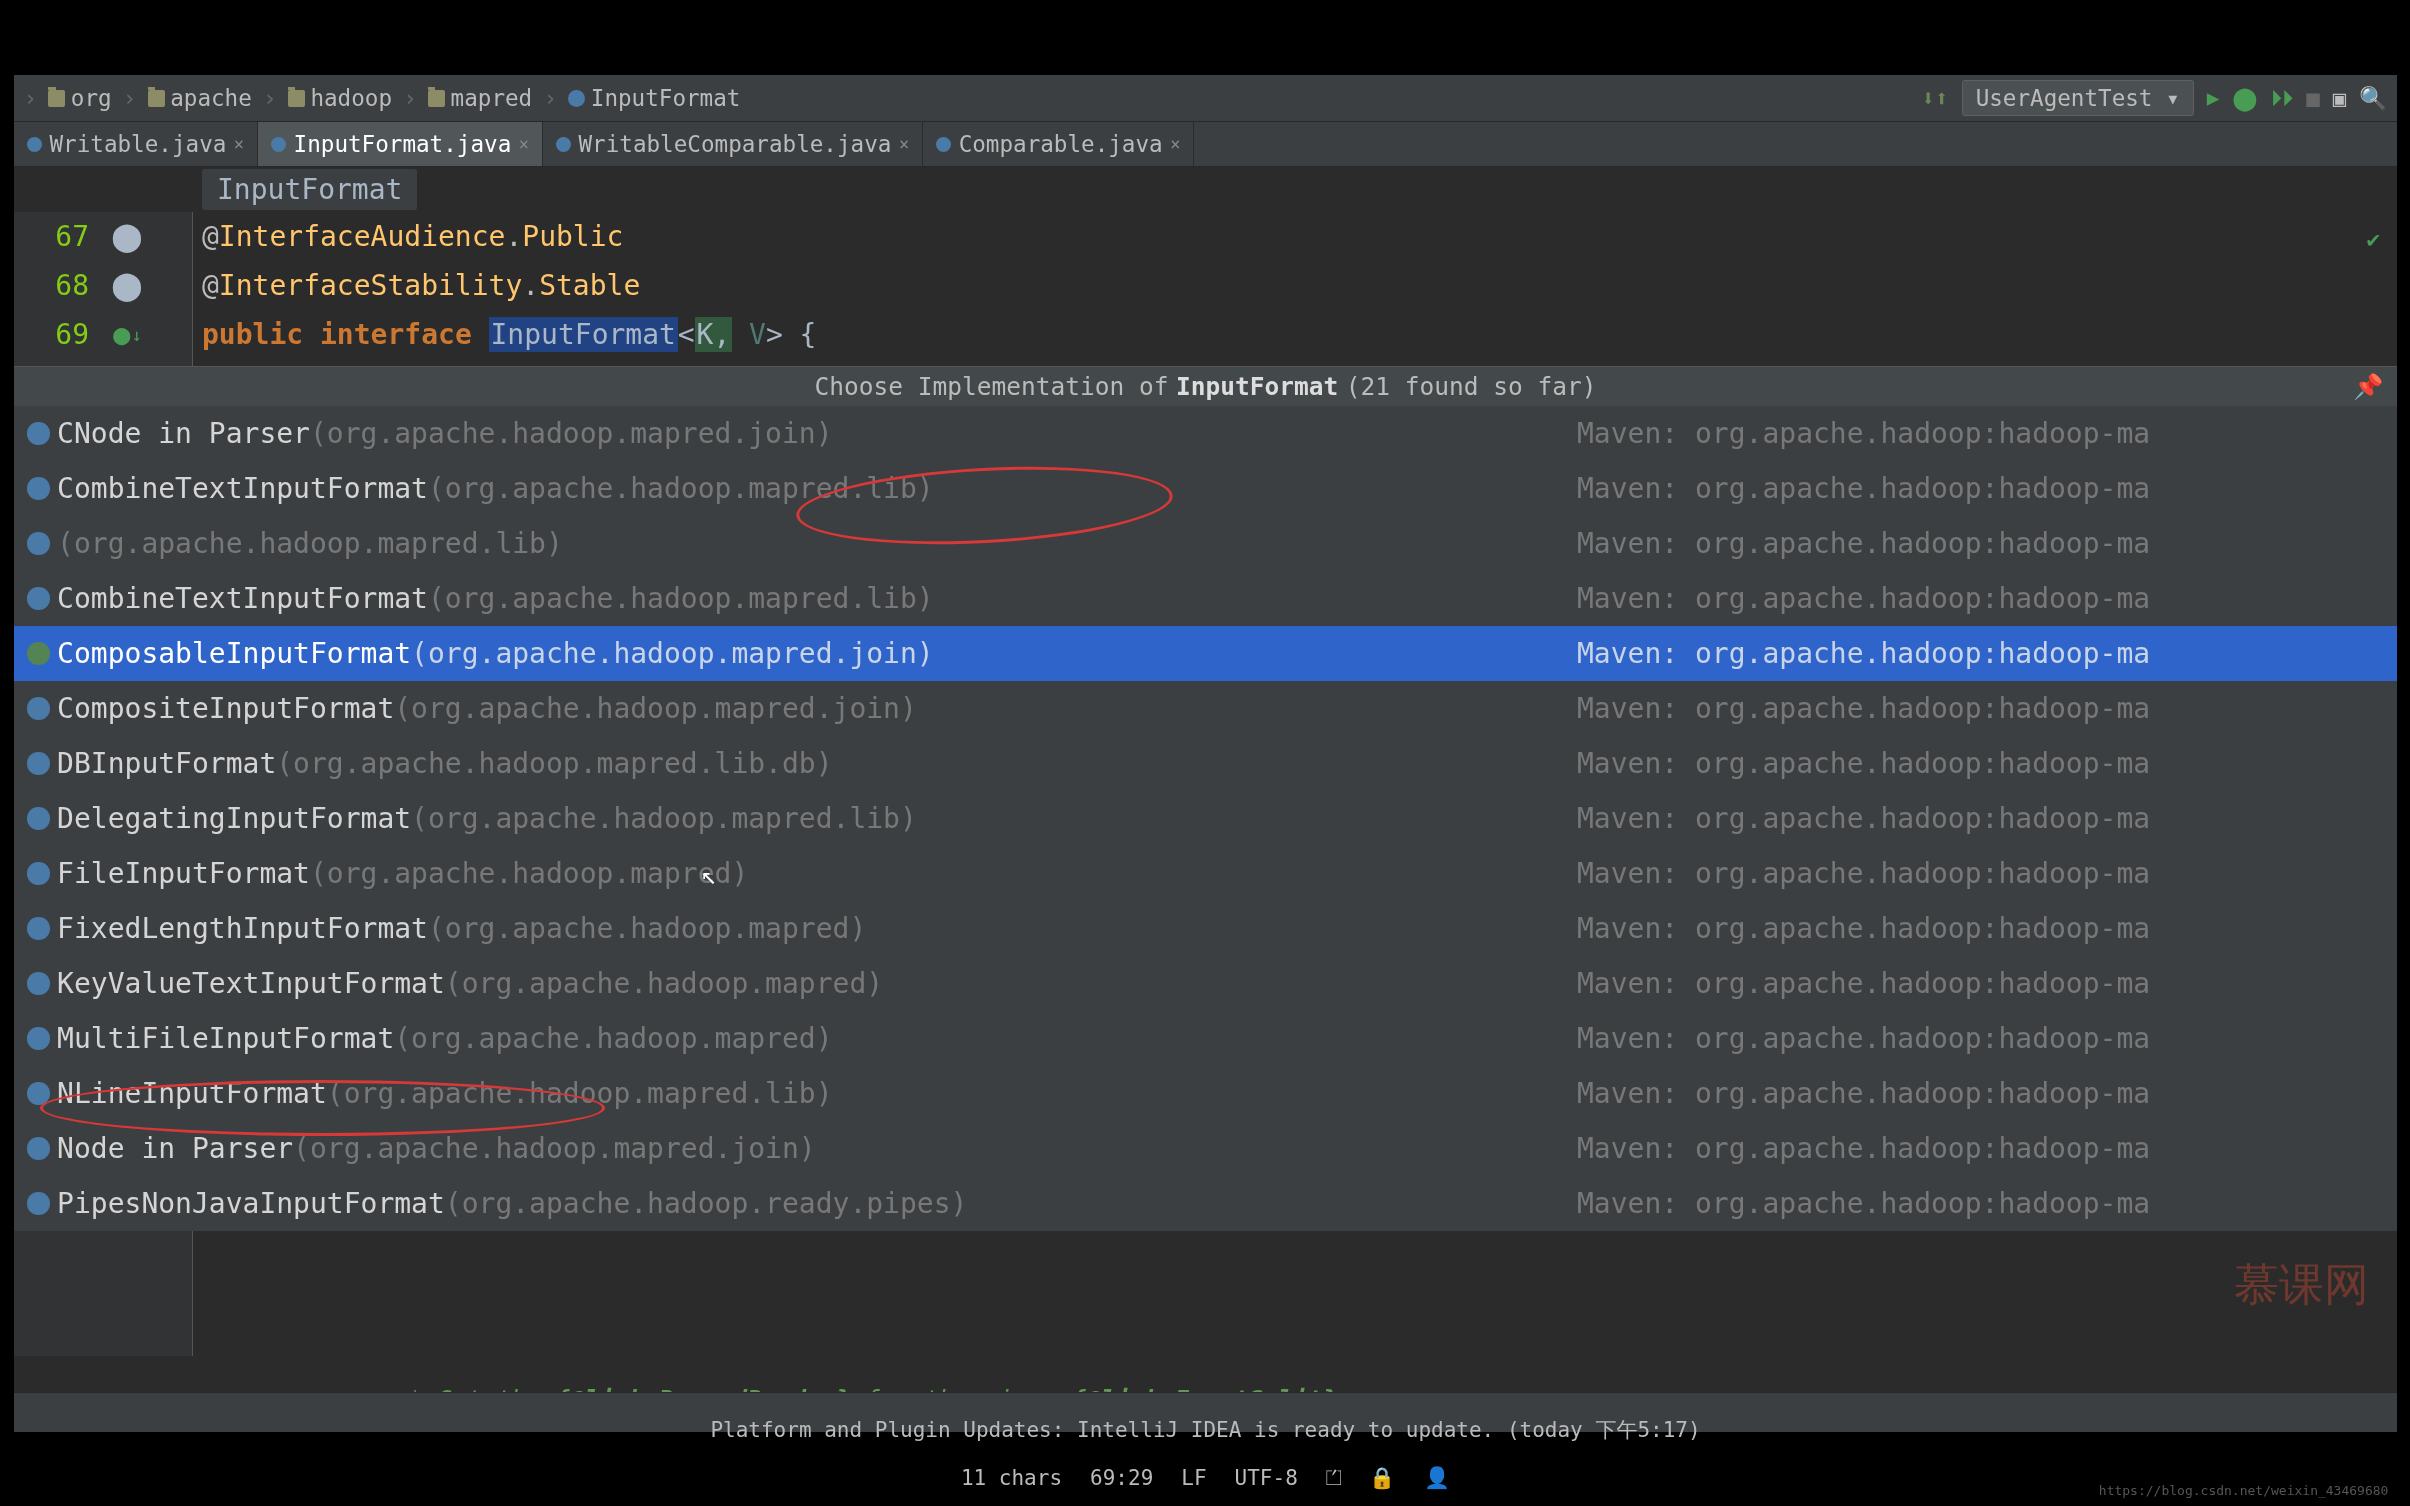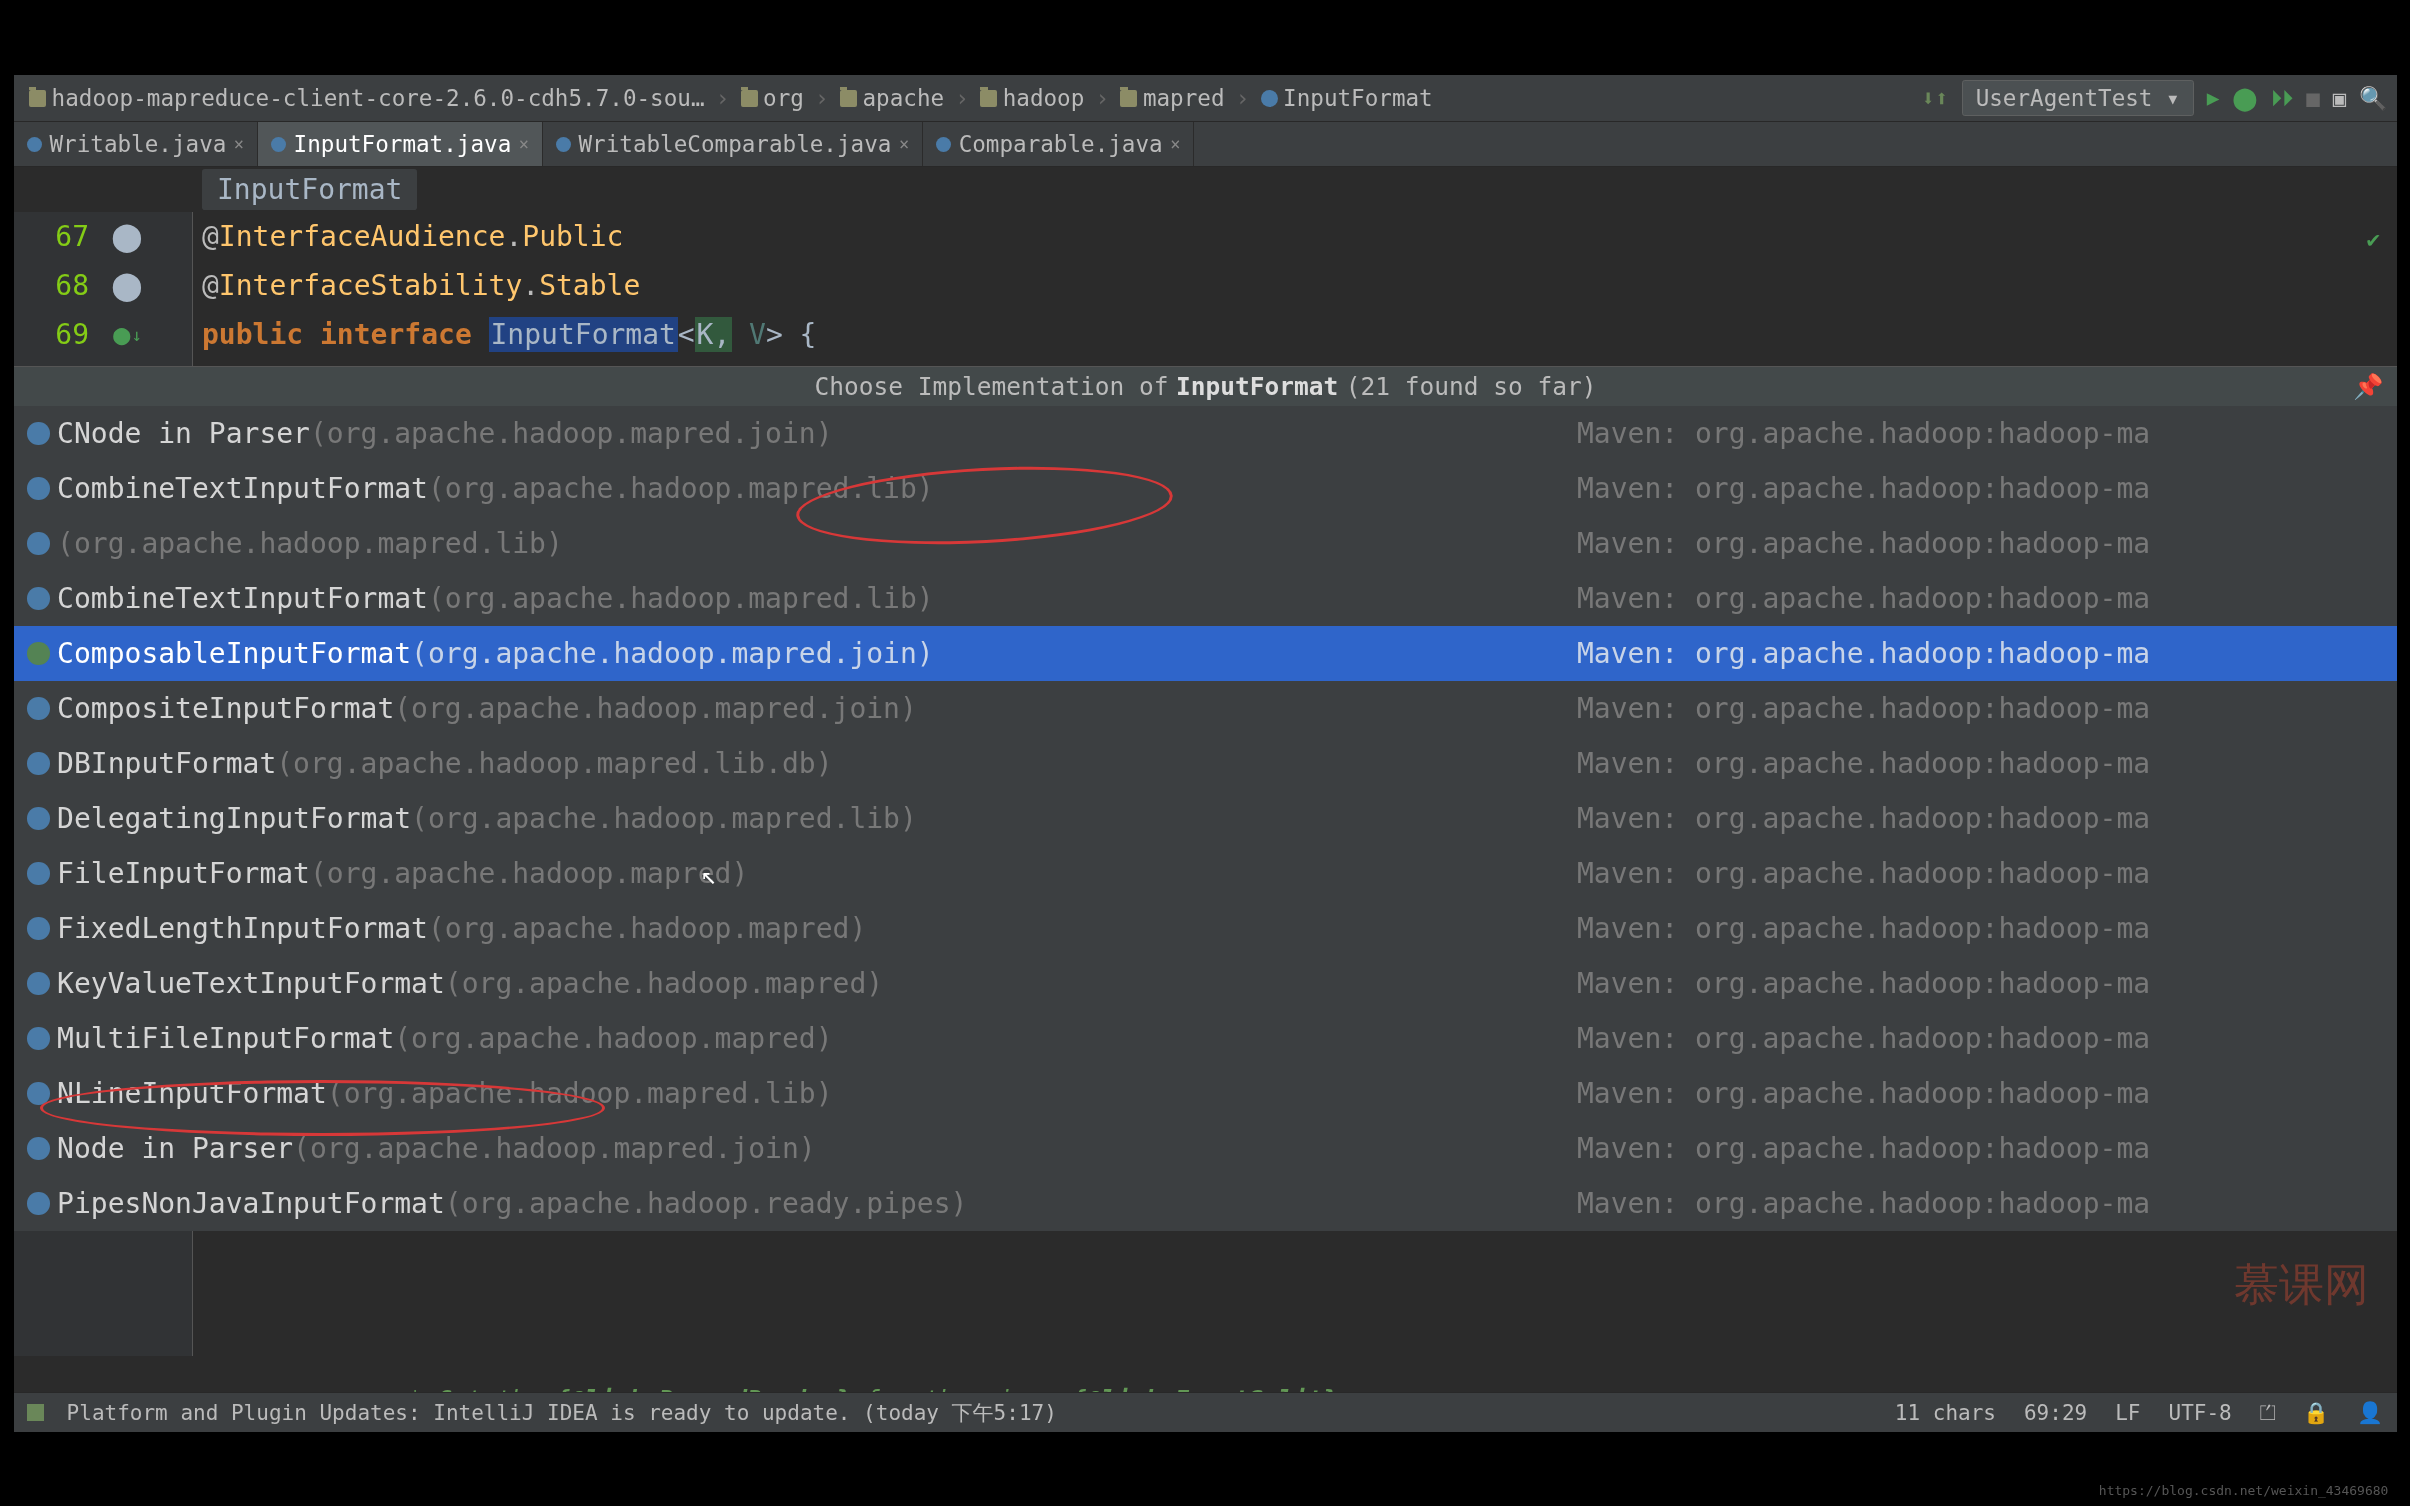--- a/index.html
+++ b/index.html
@@ -281,20 +281,21 @@
 .status-bar {
   height: 40px;
   background: #3c3f41;
   border-top: 0.9px solid #282828;
   display: flex;
   align-items: center;
   padding: 0 13px;
   font-size: 21px;
   color: #bbbbbb;
   gap: 22.6px;
+  flex-direction: column;
 }
 .status-icon {
   width: 17px;
   height: 17px;
   background: #6a8759;
 }
 .status-msg { flex: 1; }
 .status-right { display: flex; gap: 28px; align-items: center; }
 .green-check {
   position: absolute;
@@ -319,24 +320,20 @@
   font-size: 13px;
 }
 </style>
 </head>
 <body>
 
 <div class="ide-window">
 
   <div class="top-toolbar">
     <div id="breadcrumbs" style="display:flex;gap:5.6px;align-items:center;">
-        <div class="breadcrumb-item">
-          <span class="bc-icon bc-folder"></span>
-          <span>hadoop-mapreduce-client-core-2.6.0-cdh5.7.0-sou…</span>
-        </div>
         <span style="color: rgb(102, 102, 102);">›</span>
         <div class="breadcrumb-item">
           <span class="bc-icon bc-folder"></span>
           <span>org</span>
         </div>
         <span style="color: rgb(102, 102, 102);">›</span>
         <div class="breadcrumb-item">
           <span class="bc-icon bc-folder"></span>
           <span>apache</span>
         </div>

